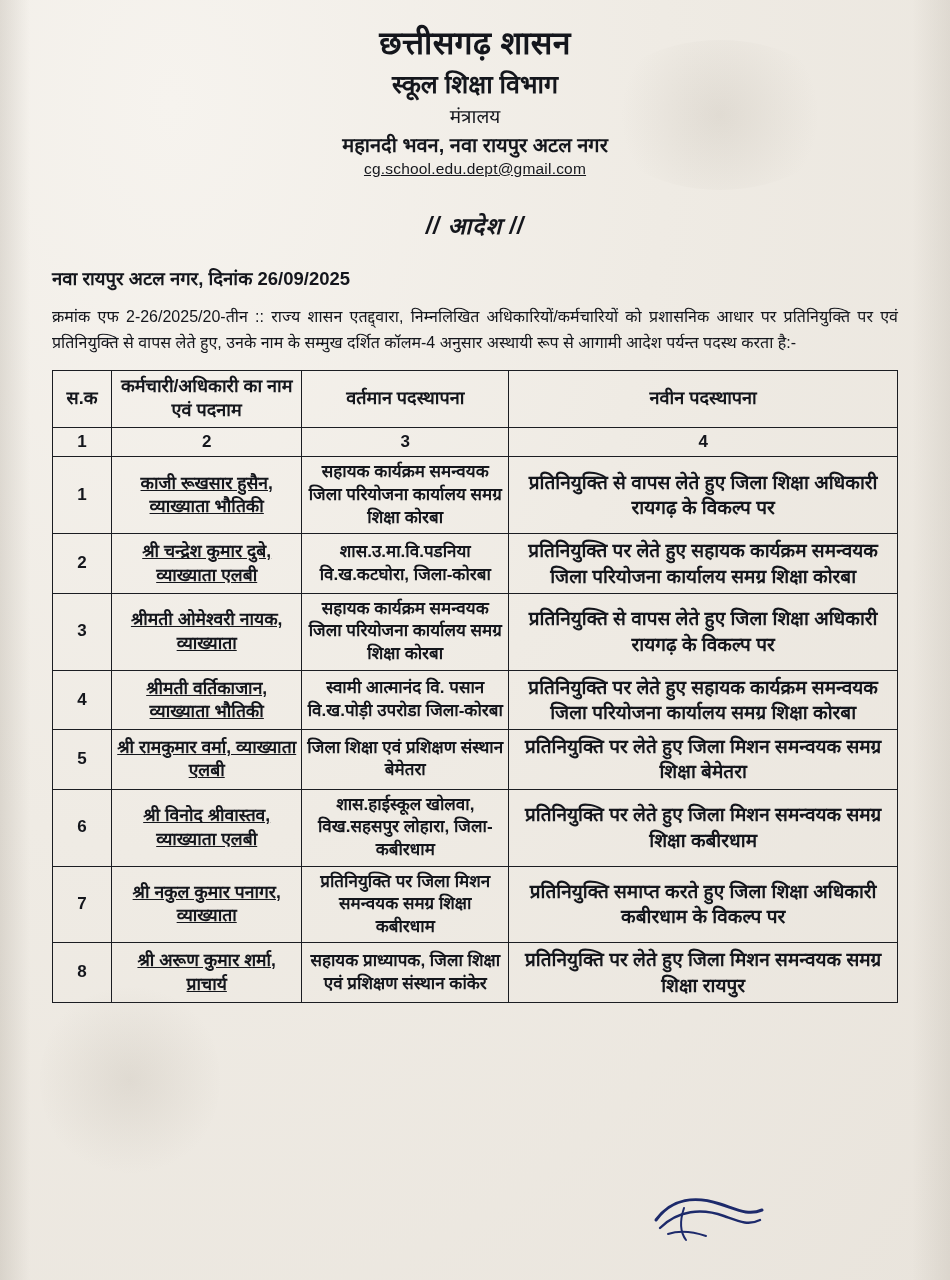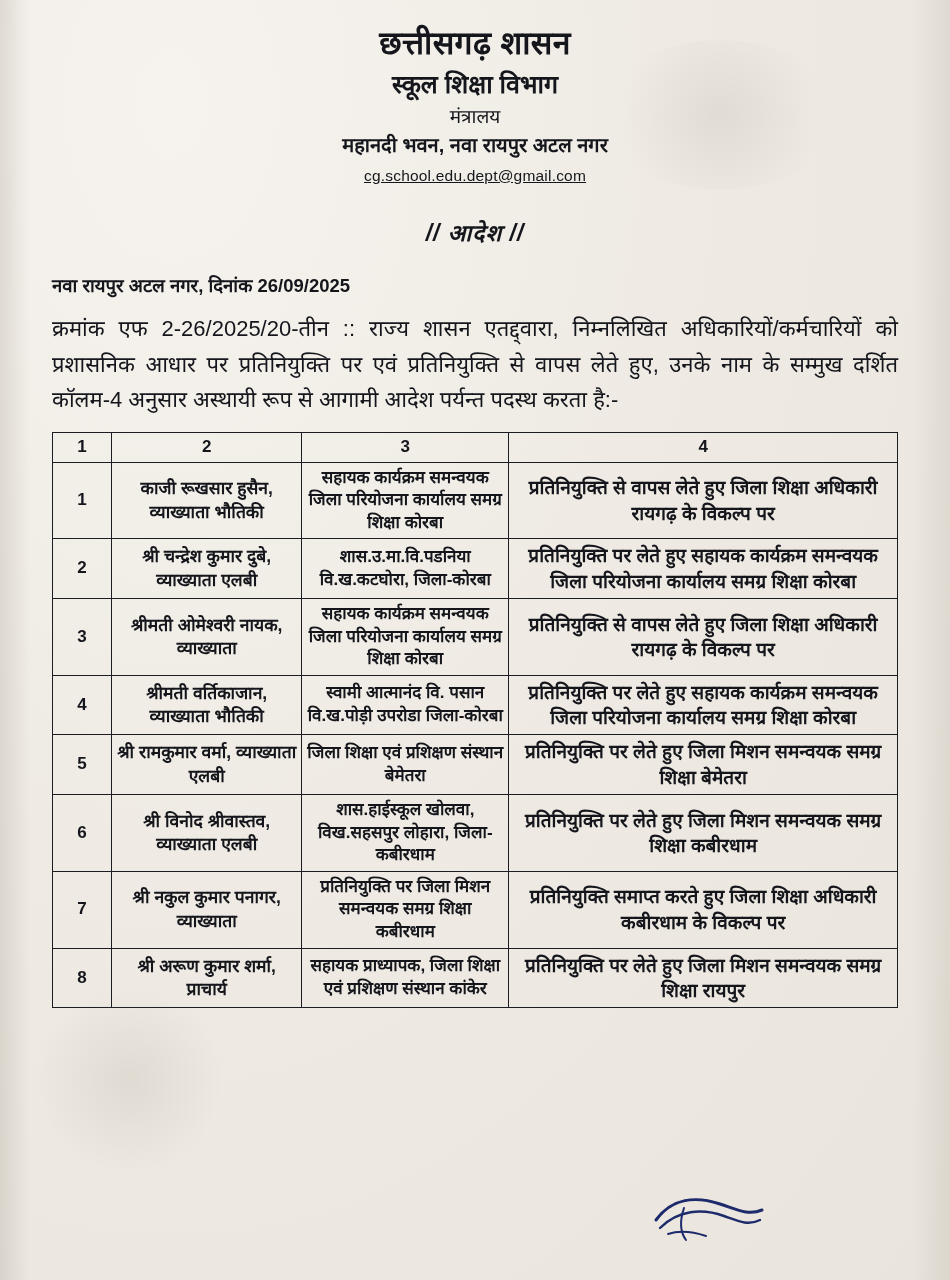--- a/index.html
+++ b/index.html
@@ -62,21 +62,20 @@
     font-weight: 400;
     margin-top: 3px;
   }
   .h-line4 {
     font-size: 20px;
     font-weight: 600;
     margin-top: 3px;
   }
   .h-email {
     font-size: 15.5px;
-    margin-top: 7px;
     text-decoration: underline;
     letter-spacing: .2px;
   }
 
   .order-title {
     text-align: center;
     margin-top: 30px;
     font-size: 23px;
     font-weight: 700;
     font-style: italic;
@@ -86,21 +85,21 @@
   .place-date {
     text-align: left;
     margin-top: 24px;
     padding-right: 12px;
     font-size: 18.5px;
     font-weight: 600;
   }
 
   .body-para {
     margin-top: 14px;
-    font-size: 22px;
+    font-size: 16px;
     line-height: 1.62;
     text-align: justify;
     text-justify: inter-word;
   }
 
   
   table.order-table {
     margin-top: 14px;
     width: 100%;
     border-collapse: collapse;
@@ -125,21 +124,21 @@
   }
   tr.numrow td {
     font-size: 17px;
     font-weight: 700;
     padding: 3px;
   }
   tbody td {
     font-size: 17.5px;
   }
   td.sn { font-size: 17px; font-weight: 700; }
-  td.col2 { font-size: 17.5px; }
+  td.col2 { font-size: 17.5px; text-decoration: underline; }
   td.col3 { font-size: 17px; }
   td.col4 { font-size: 19px; }
 
   
   .signature {
     position: absolute;
     right: 180px;
     bottom: 34px;
     width: 120px;
     height: 56px;
@@ -176,20 +175,26 @@
   <div class="body-para">क्रमांक  एफ  2-26/2025/20-तीन  ::  राज्य  शासन  एतद्द्वारा,  निम्नलिखित अधिकारियों/कर्मचारियों को प्रशासनिक आधार पर प्रतिनियुक्ति पर एवं प्रतिनियुक्ति से वापस लेते हुए, उनके नाम के सम्मुख दर्शित कॉलम-4 अनुसार अस्थायी रूप से आगामी आदेश पर्यन्त पदस्थ करता है:-</div>
 
   <table class="order-table">
     <colgroup>
       <col class="c1">
         <col class="c2">
         <col class="c3">
         <col class="c4">
     </colgroup>
     <thead>
+      <tr>
+        <td>स.क</td>
+        <td>कर्मचारी/अधिकारी का नाम एवं पदनाम</td>
+        <td>वर्तमान पदस्थापना</td>
+        <td>नवीन पदस्थापना</td>
+      </tr>
       <tr class="numrow">
         <td>1</td>
         <td>2</td>
         <td>3</td>
         <td>4</td>
       </tr>
     </thead>
     <tbody>
       <tr>
         <td class="sn">1</td>

